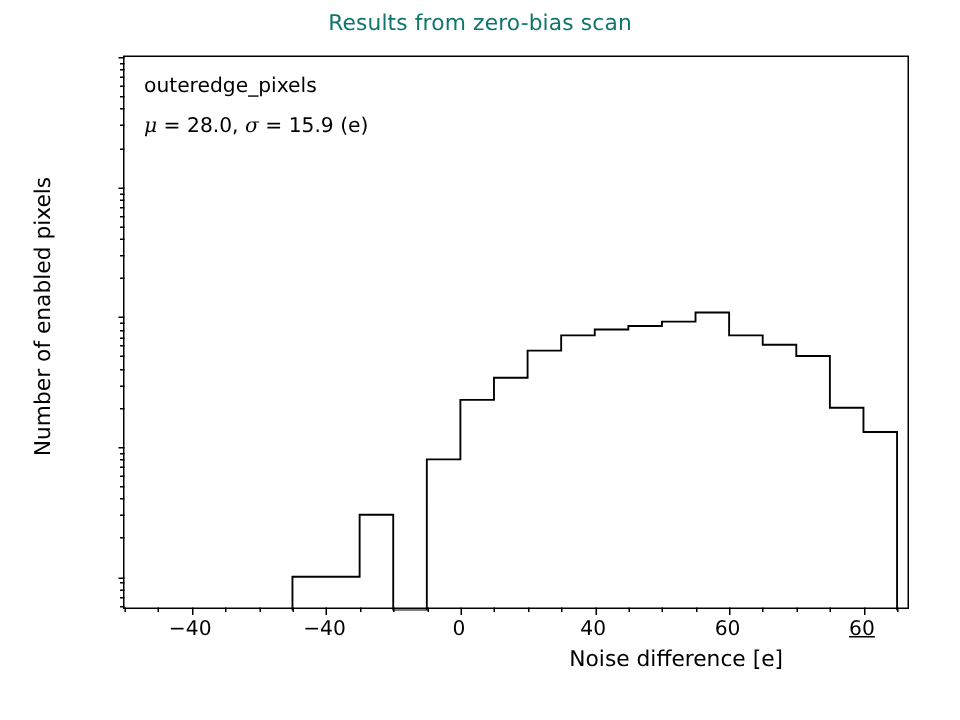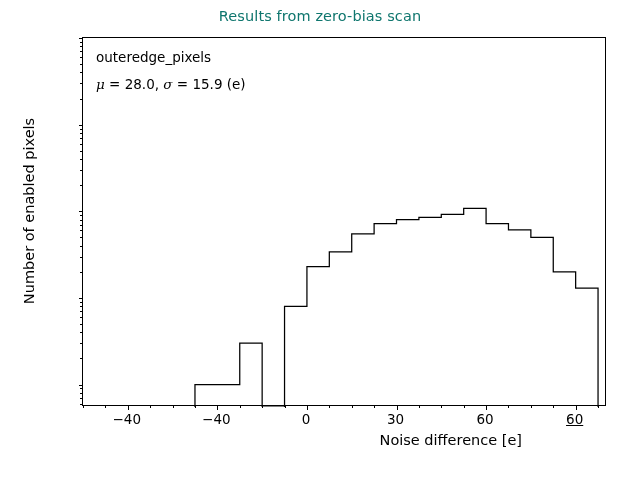--- a/index.html
+++ b/index.html
@@ -218,16 +218,16 @@
 
   <div id="annotation">
     <div>outeredge_pixels</div>
     <div class="stat-line"><span class="mi">μ</span><span> = 28.0, </span><span class="mi">σ</span><span> = 15.9 (e)</span></div>
   </div>
 
 
 <div class="ticklabel-x" style="left: 126.786px;">−40</div>
     <div class="ticklabel-x" style="left: 216.359px;">−40</div>
     <div class="ticklabel-x" style="left: 305.932px;">0</div>
-    <div class="ticklabel-x" style="left: 395.504px;">30</div>
+    <div class="ticklabel-x" style="left: 395.504px;">40</div>
     <div class="ticklabel-x" style="left: 485.077px;">60</div>
     <div class="ticklabel-x" style="left: 574.65px; text-decoration: underline;">60</div>
   </div>
 
 </body></html>

